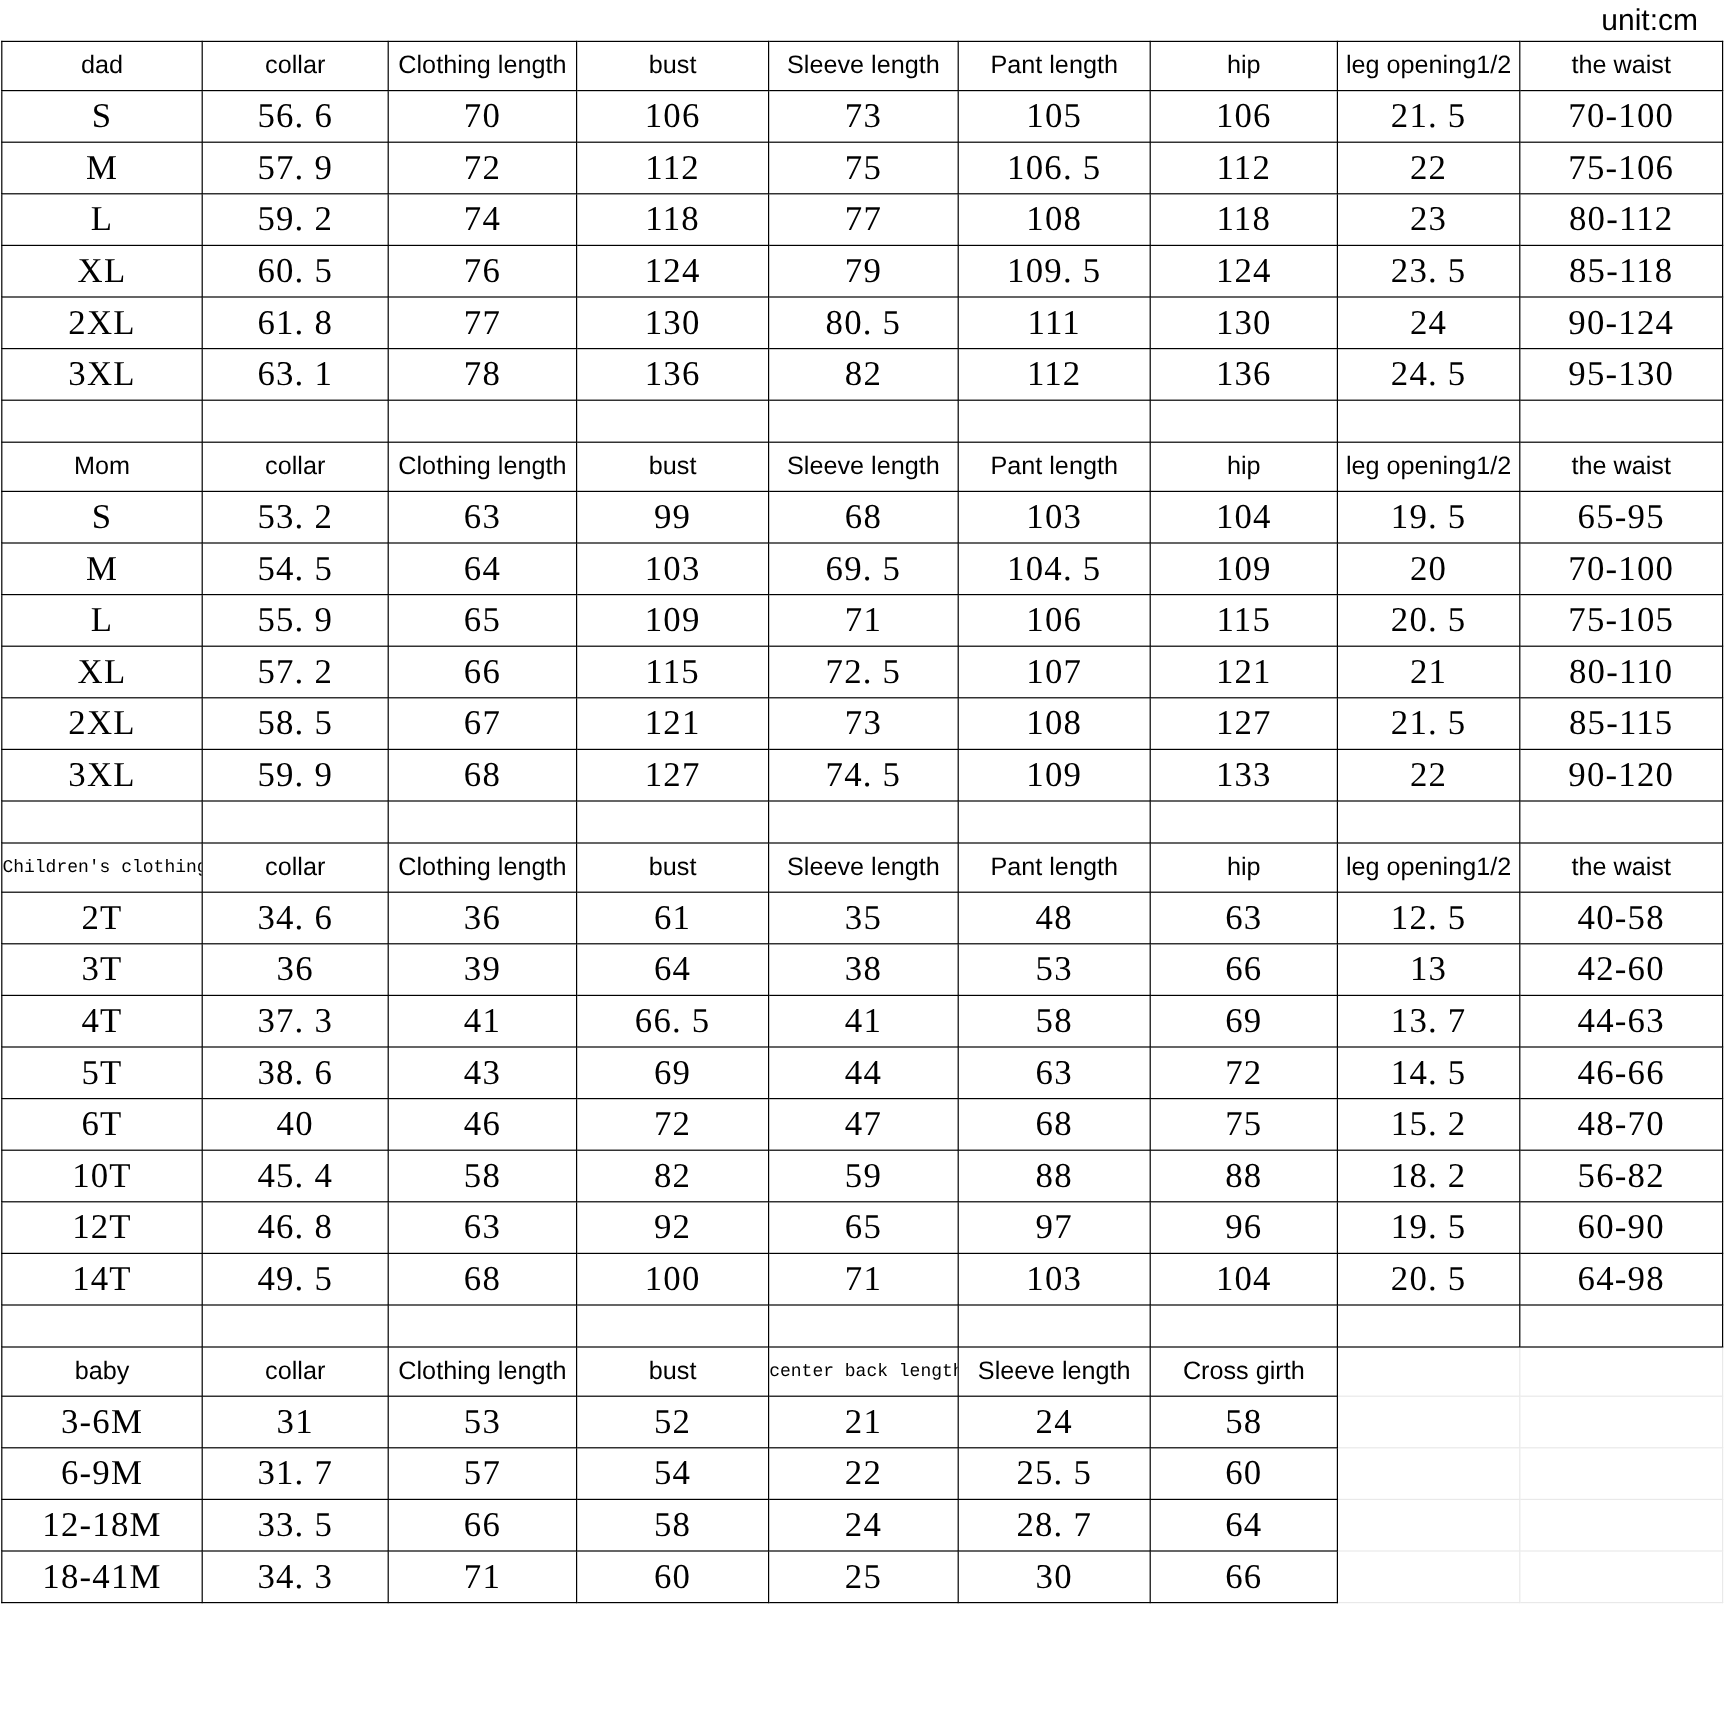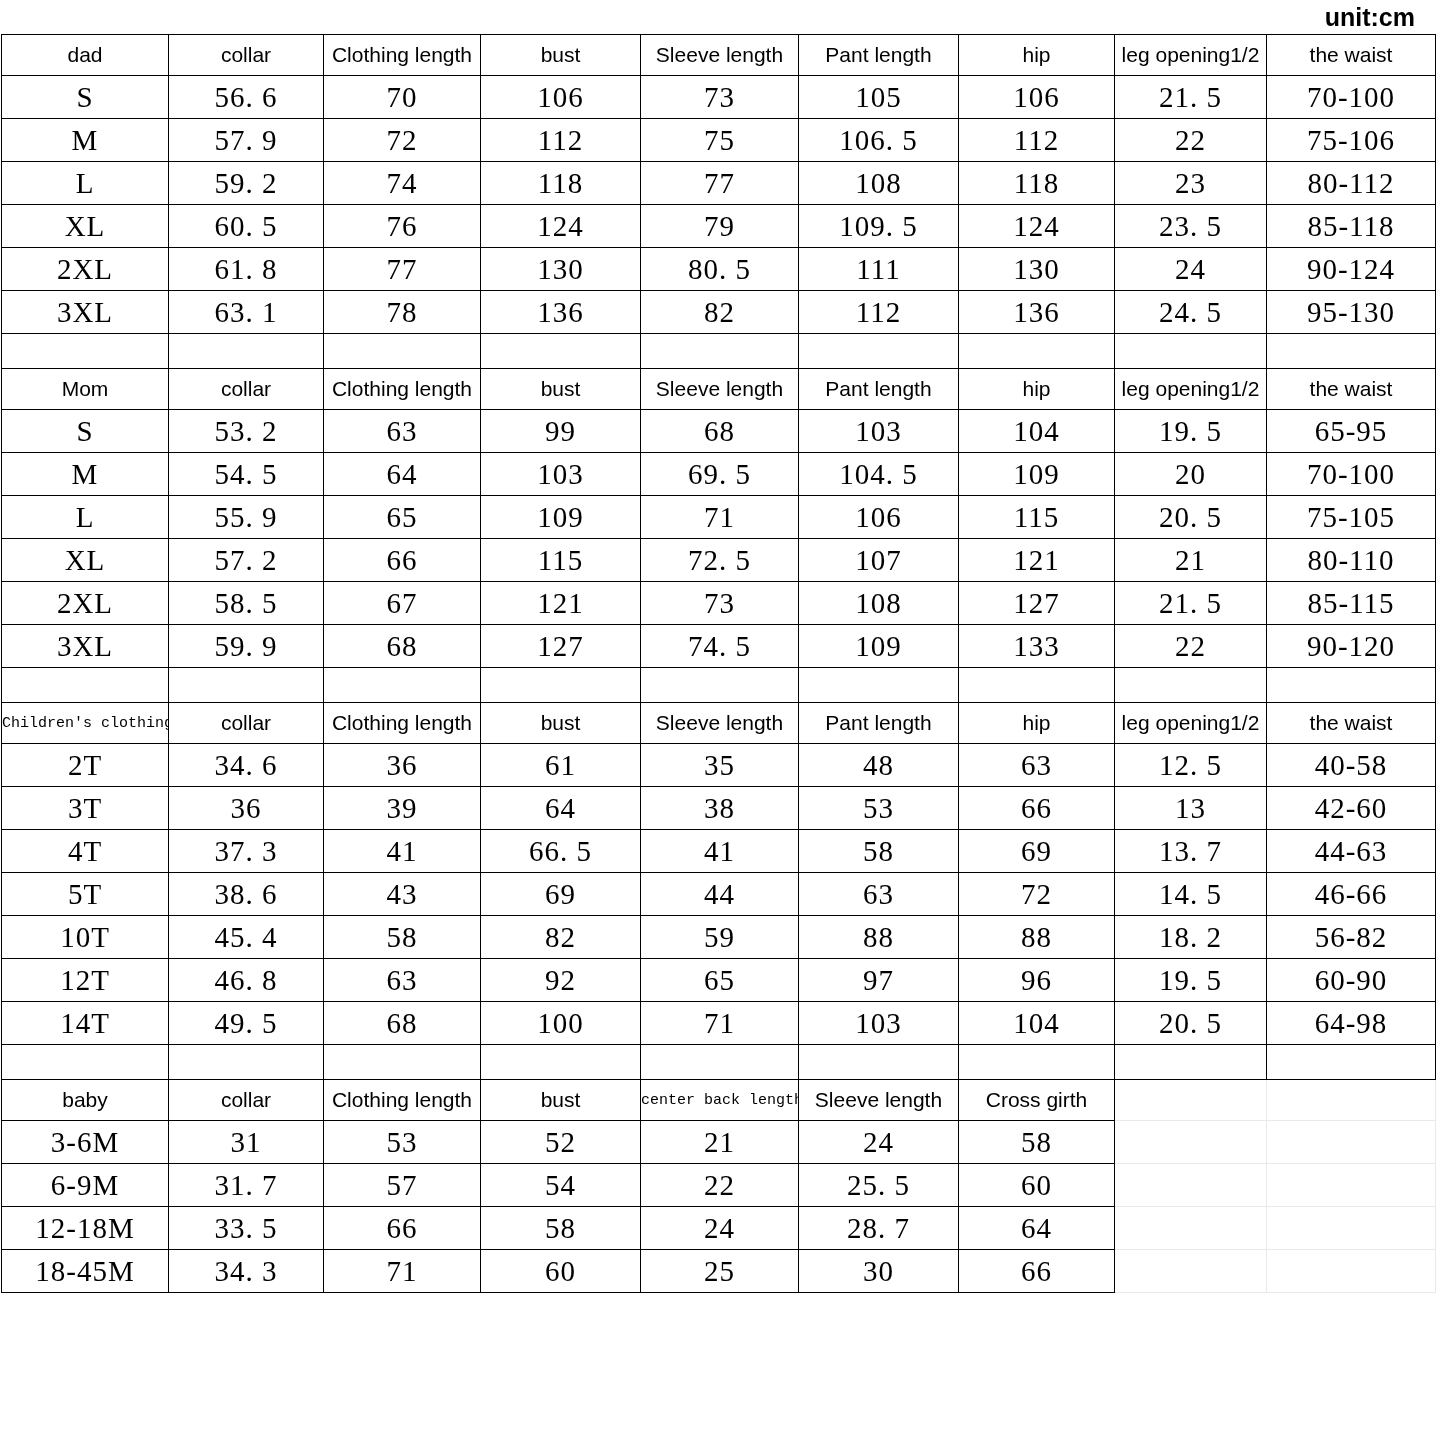--- a/index.html
+++ b/index.html
@@ -21,21 +21,20 @@
     height: 1432px;
     box-sizing: border-box;
   }
   .unit-row {
     height: 34px;
     display: flex;
     align-items: center;
     justify-content: flex-end;
     padding-right: 30px;
     box-sizing: border-box;
-    font-weight: bold;
   }
   .unit-label {
     font-size: 25px;
     font-family: "Liberation Sans", sans-serif;
     letter-spacing: 0px;
   }
   table.size-table {
     border-collapse: collapse;
     table-layout: fixed;
     width: 1434px;
@@ -336,20 +335,31 @@
         <td>38. 6</td>
         <td>43</td>
         <td>69</td>
         <td>44</td>
         <td>63</td>
         <td>72</td>
         <td>14. 5</td>
         <td>46-66</td>
       </tr>
       <tr class="data">
+        <td>6T</td>
+        <td>40</td>
+        <td>46</td>
+        <td>72</td>
+        <td>47</td>
+        <td>68</td>
+        <td>75</td>
+        <td>15. 2</td>
+        <td>48-70</td>
+      </tr>
+      <tr class="data">
         <td>10T</td>
         <td>45. 4</td>
         <td>58</td>
         <td>82</td>
         <td>59</td>
         <td>88</td>
         <td>88</td>
         <td>18. 2</td>
         <td>56-82</td>
       </tr>
@@ -426,21 +436,21 @@
         <td>33. 5</td>
         <td>66</td>
         <td>58</td>
         <td>24</td>
         <td>28. 7</td>
         <td>64</td>
         <td class="ghost"></td>
         <td class="ghost"></td>
       </tr>
       <tr class="data">
-        <td>18-45M</td>
+        <td>18-41M</td>
         <td>34. 3</td>
         <td>71</td>
         <td>60</td>
         <td>25</td>
         <td>30</td>
         <td>66</td>
         <td class="ghost"></td>
         <td class="ghost"></td>
       </tr>
 

